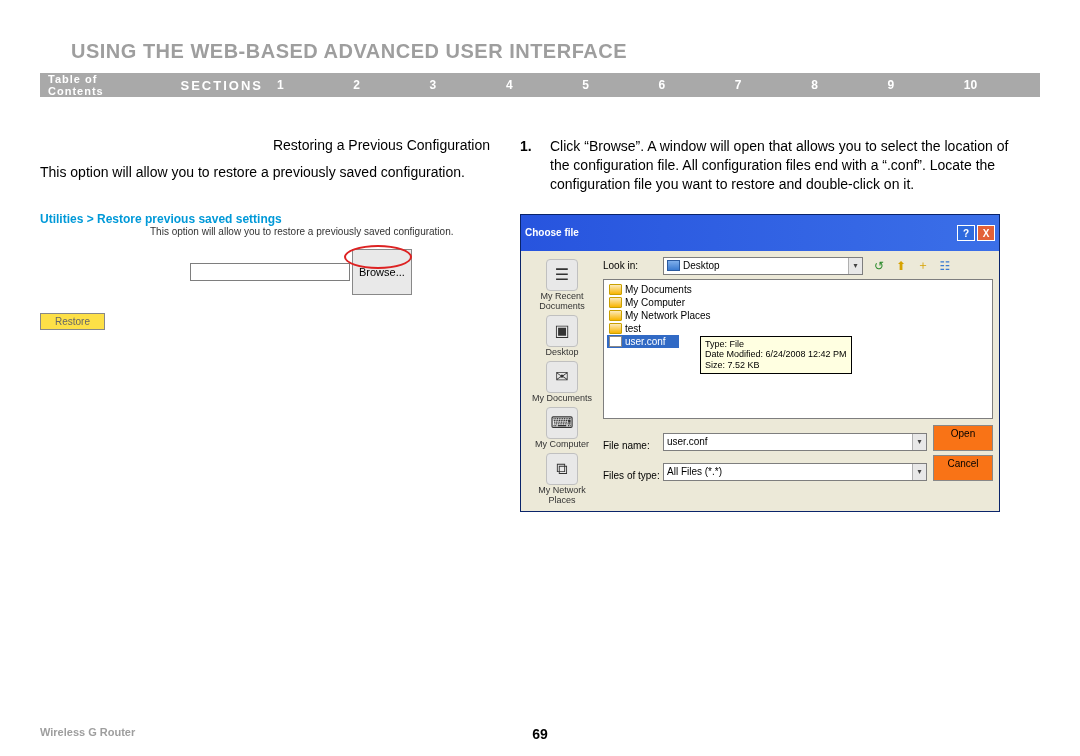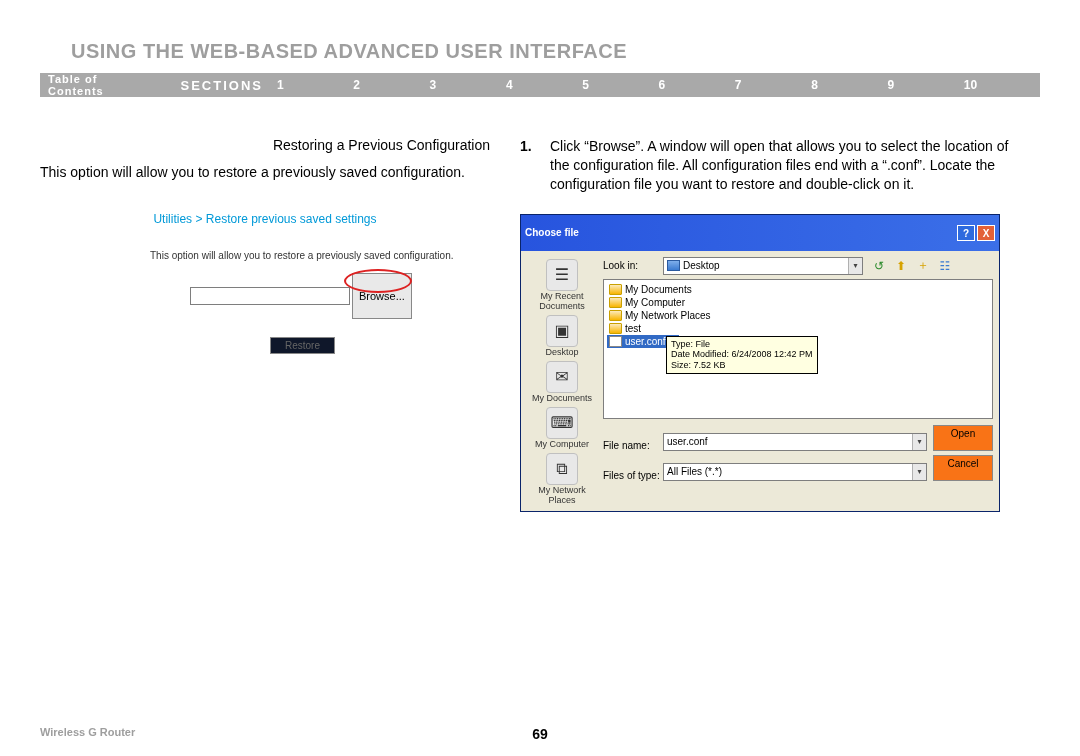--- a/index.html
+++ b/index.html
@@ -9,28 +9,28 @@
   .nav-bar { background: #a9a9a9; height: 24px; display: flex; align-items: center; color: #fff; font-size: 11px; padding-left: 8px; }
   .nav-toc { font-weight: bold; letter-spacing: 1px; margin-right: 40px; }
   .nav-sections { font-weight: bold; letter-spacing: 2px; margin-right: 14px; font-size: 13px; }
   .nav-num { width: 90px; text-align: left; font-weight: bold; font-size: 12px; }
   .nav-num.active { color: #fff; }
   .content { display: flex; margin-top: 40px; }
   .col-left { width: 480px; padding-right: 30px; }
   .col-right { width: 500px; }
   .sub-heading { font-weight: normal; font-size: 14px; margin-bottom: 10px; text-align: right; }
   .body-text { font-size: 14px; line-height: 1.35; margin-bottom: 30px; }
-  .breadcrumb { color: #0099d8; font-weight: normal; font-size: 12px; margin-bottom: 24px; text-align: center; }
+  .breadcrumb { color: #0099d8; font-weight: bold; font-size: 12px; margin-bottom: 0; }
   .desc-small { font-size: 10px; color: #333; margin-bottom: 12px; margin-left: 110px; }
   .browse-row { display: flex; align-items: center; margin-left: 150px; margin-bottom: 18px; }
   .browse-input { width: 160px; height: 18px; border: 1px solid #7e7e7e; background: #fff; }
   .browse-btn-wrap { position: relative; margin-left: 2px; }
   .browse-btn { font-size: 11px; padding: 16px 6px; border: 1px solid #888; background: #e9e9e9; }
   .red-ellipse { position: absolute; border: 2px solid #d22; border-radius: 50%; width: 68px; height: 24px; left: -8px; top: -4px; pointer-events: none; }
-  .restore-btn { font-size: 10px; padding: 2px 14px; border: 1px solid #888; background: #0f172a; color: #666; display: block; margin-left: 230px; }
+  .restore-btn { font-size: 10px; padding: 2px 14px; border: 1px solid #888; background: #fde047; color: #666; display: block; }
   .step-row { display: flex; font-size: 14px; line-height: 1.35; }
   .step-num { font-weight: bold; width: 30px; }
   .step-text { flex: 1; }
   
   .dialog { width: 480px; border: 1px solid #0a246a; background: #ece9d8; font-size: 10px; margin-top: 20px; }
   .dlg-title { background: linear-gradient(to right, #2754de, #3b6fe8); color: #fff; height: 36px; display: flex; align-items: center; padding: 0 4px; font-weight: bold; font-size: 10px; }
   .dlg-title-text { flex: 1; }
   .dlg-title-btn { width: 18px; height: 16px; background: #e36138; color: #fff; text-align: center; line-height: 16px; margin-left: 2px; border: 1px solid #fff; font-size: 10px; }
   .dlg-title-btn.help { background: #2e6ade; }
   .dlg-body { display: flex; padding: 6px; }
@@ -43,21 +43,21 @@
   .dlg-combo { flex: 1; height: 18px; border: 1px solid #7e7e7e; background: #fff; display: flex; align-items: center; padding: 0 3px; font-size: 10px; position: relative; }
   .dlg-combo .arrow { position: absolute; right: 0; top: 0; width: 14px; height: 16px; background: #e8e8e8; border-left: 1px solid #b0b0b0; text-align: center; line-height: 16px; font-size: 8px; color: #444; }
   .dlg-toolbar-icons { display: flex; gap: 6px; margin-left: 8px; }
   .tb-icon { width: 16px; height: 16px; display: flex; align-items: center; justify-content: center; font-size: 12px; }
   .file-pane { height: 140px; border: 1px solid #7e7e7e; background: #fff; padding: 3px; position: relative; margin-bottom: 6px; }
   .file-item { font-size: 10px; display: flex; align-items: center; gap: 3px; padding: 1px 2px; }
   .file-item.sel { background: #316ac5; color: #fff; width: 72px; }
   .file-icon { width: 13px; height: 11px; display: inline-block; }
   .folder-icon { background: linear-gradient(#fceabb,#f8b500); border: 1px solid #c9a000; border-radius: 1px; }
   .doc-icon { background: #fff; border: 1px solid #888; }
-  .tooltip { position: absolute; left: 62px; top: 56px; background: #ffffe1; border: 1px solid #000; padding: 2px 4px; font-size: 9px; line-height: 1.2; }
+  .tooltip { position: absolute; left: 96px; top: 56px; background: #ffffe1; border: 1px solid #000; padding: 2px 4px; font-size: 9px; line-height: 1.2; }
   .dlg-btn { width: 60px; height: 26px; border: 1px solid #888; background: #f97316; font-size: 10px; text-align: center; line-height: 16px; margin-left: 6px; }
   .bottom-rows .dlg-row { align-items: flex-end; }
   .footer { position: absolute; bottom: 18px; left: 40px; right: 40px; display: flex; align-items: flex-start; color: #9e9e9e; font-size: 11px; }
   .footer-left { font-weight: bold; }
   .footer-page { position: absolute; left: 50%; transform: translateX(-50%); font-weight: bold; color: #000; font-size: 14px; }
 </style>
 </head>
 <body>
 
 <div class="page">

